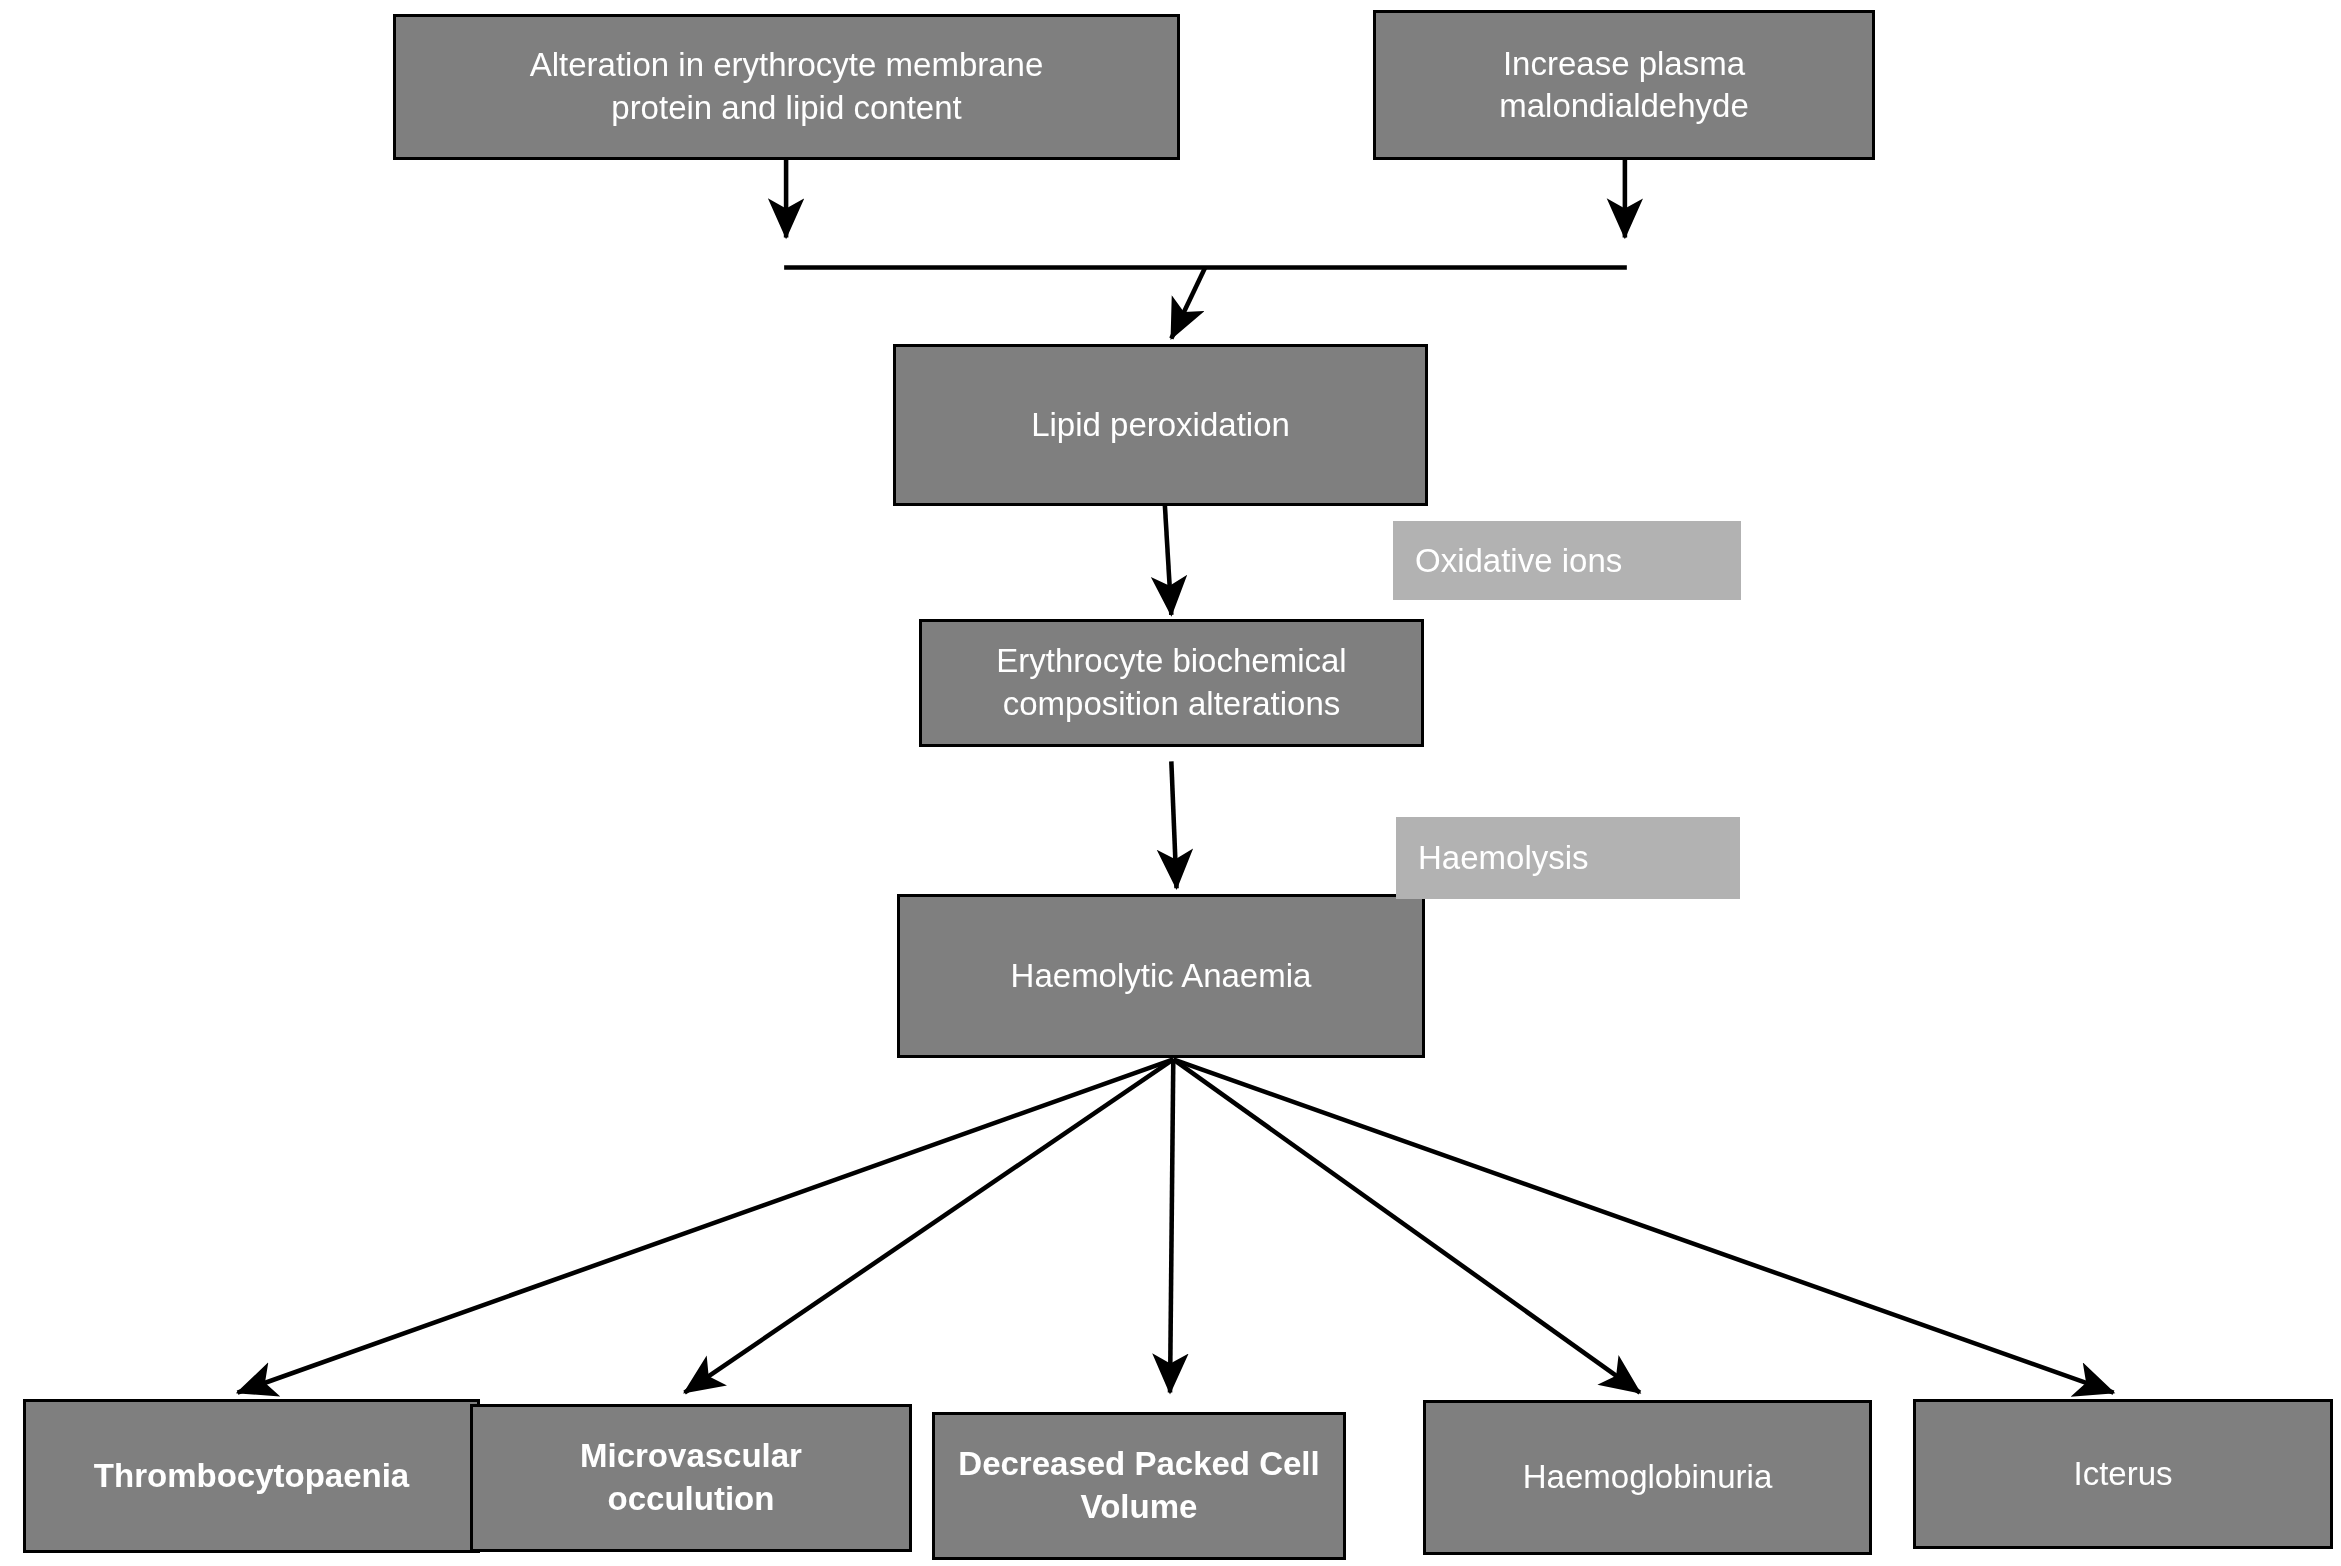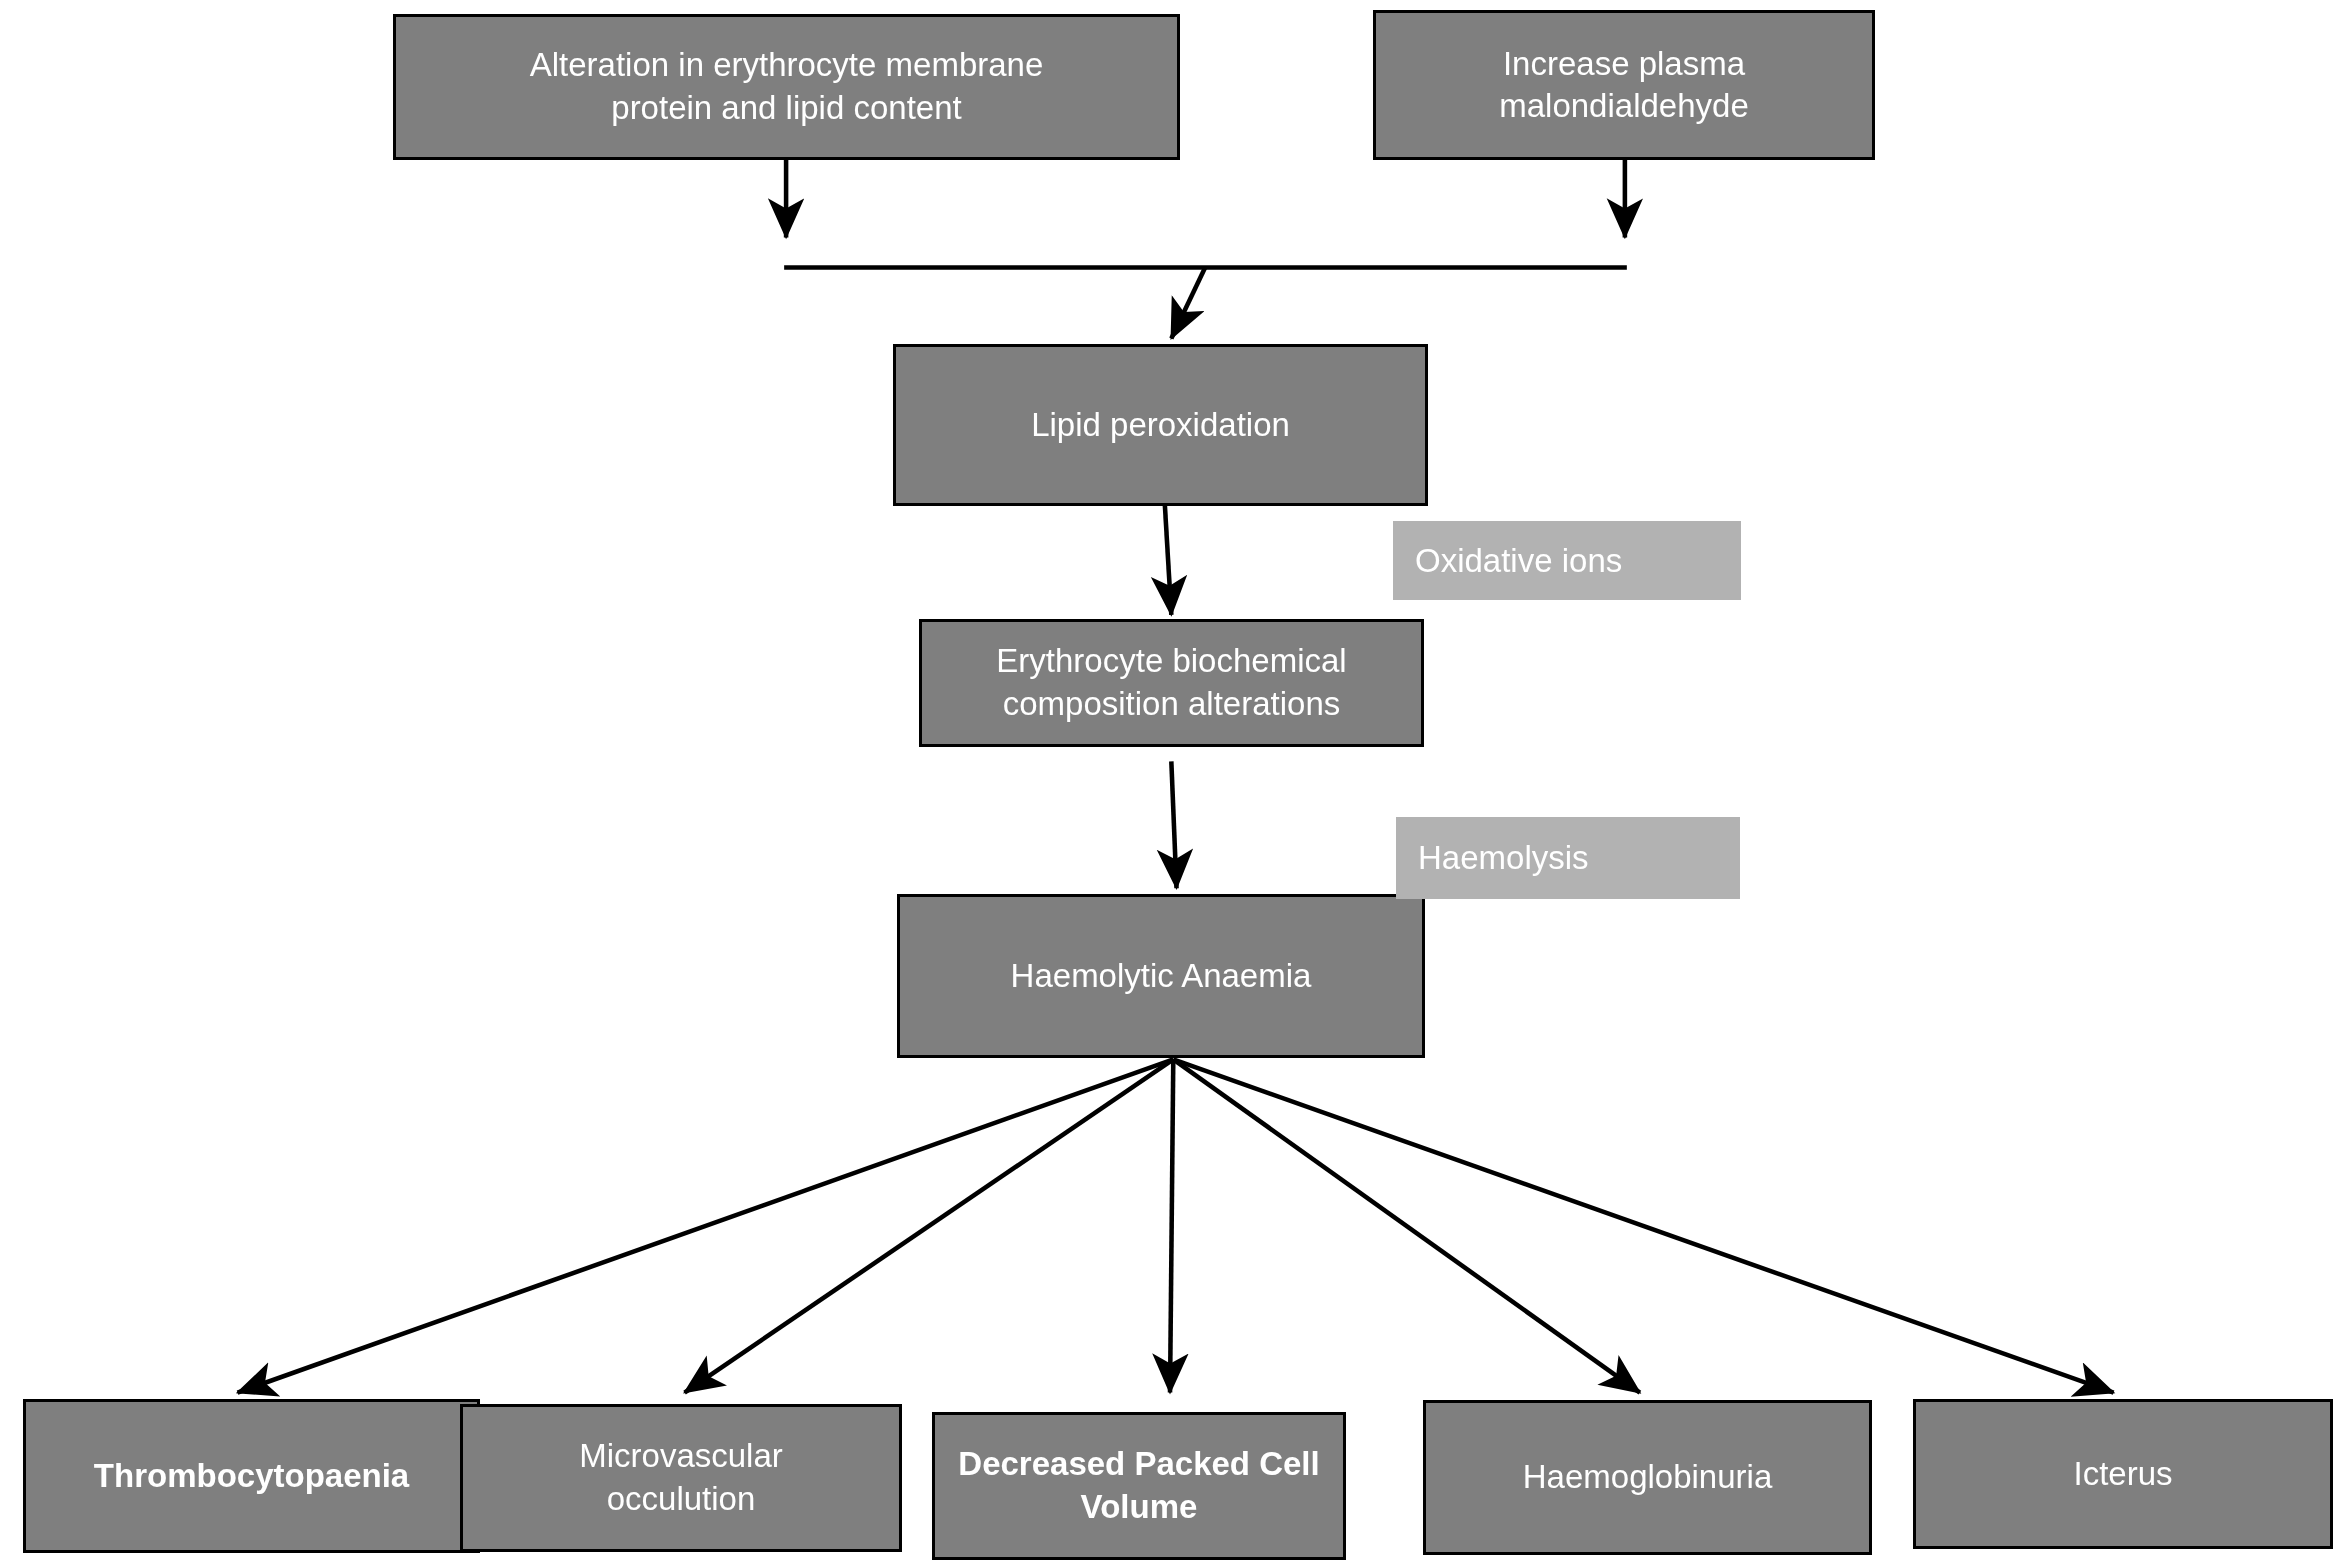--- a/index.html
+++ b/index.html
@@ -117,21 +117,21 @@
 
   <div class="node" style="left:893px; top:344px; width:535px; height:162px;">Lipid peroxidation</div>
 
   <div class="node" style="left:919px; top:619px; width:505px; height:128px;">Erythrocyte biochemical
 composition alterations</div>
 
   <div class="node" style="left:897px; top:894px; width:528px; height:164px;">Haemolytic Anaemia</div>
 
   <div class="node bold" style="left:23px; top:1399px; width:457px; height:154px;">Thrombocytopaenia</div>
 
-  <div class="node" style="left:460px; top:1404px; width:442px; height:148px;">Microvascular
+  <div class="node" style="left:470px; top:1404px; width:442px; height:148px;font-weight:bold;">Microvascular
 occulution</div>
 
   <div class="node" style="left:932px; top:1412px; width:414px; height:148px;font-weight:bold;">Decreased Packed Cell
 Volume</div>
 
   <div class="node" style="left:1423px; top:1400px; width:449px; height:155px;">Haemoglobinuria</div>
 
   <div class="node" style="left:1913px; top:1399px; width:420px; height:150px;">Icterus</div>
 
   <div class="tag" style="left:1393px; top:521px; width:348px; height:79px;">Oxidative ions</div>

